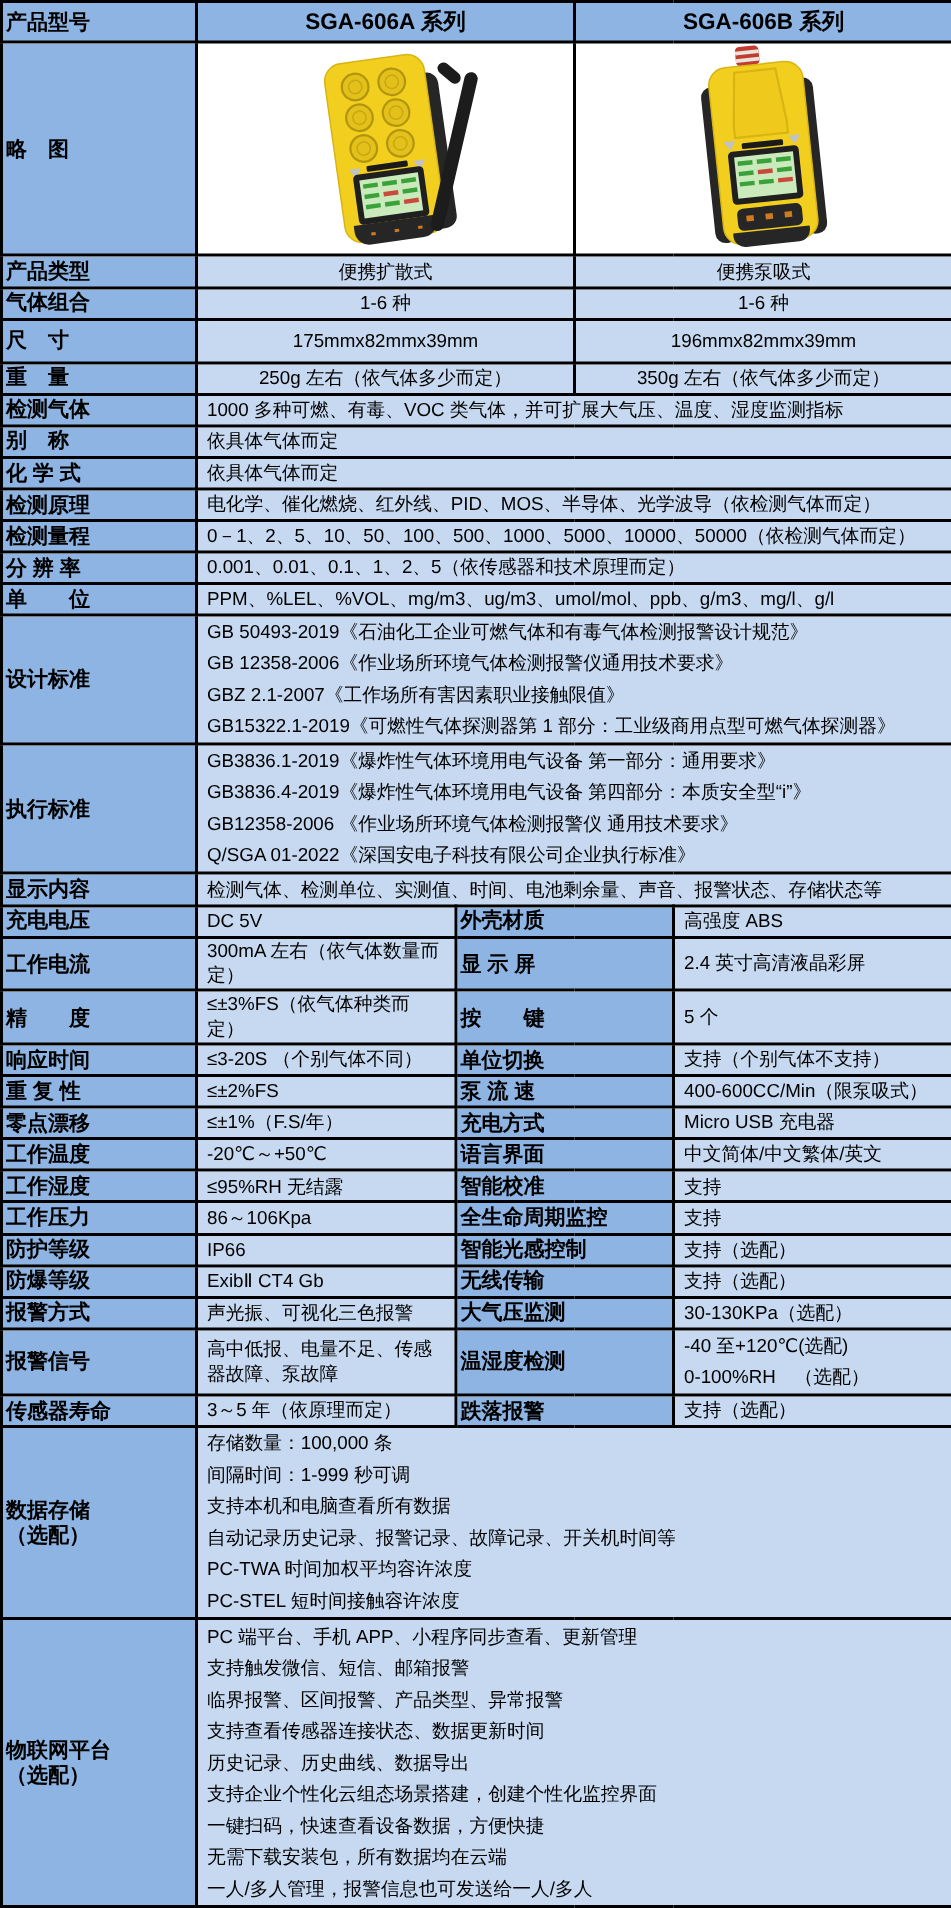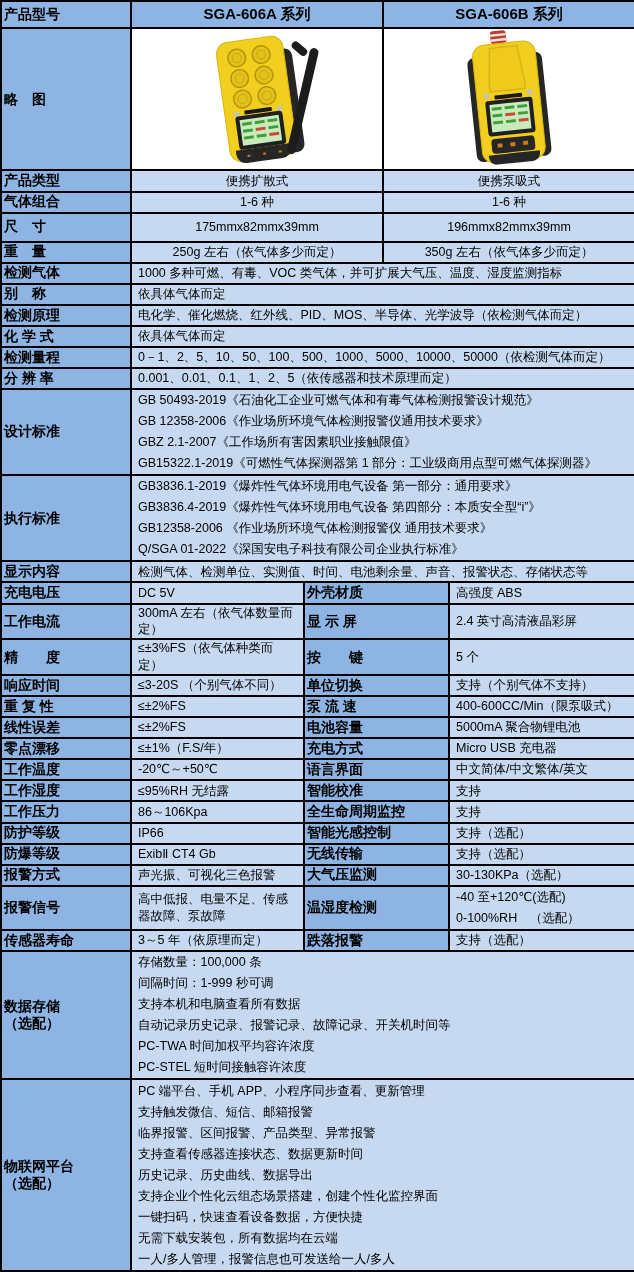--- a/index.html
+++ b/index.html
@@ -155,34 +155,38 @@
         </tr>
         <tr style="height: 21px; margin-left: 33px;">
           <th class="lbl">检测气体</th>
           <td class="val" colspan="4">1000 多种可燃、有毒、VOC 类气体，并可扩展大气压、温度、湿度监测指标</td>
         </tr>
         <tr style="height: 21px;">
           <th class="lbl">别　称</th>
           <td class="val" colspan="4">依具体气体而定</td>
         </tr>
         <tr style="height: 21px;">
+          <th class="lbl">化 学 式</th>
+          <td class="val" colspan="4">依具体气体而定</td>
+        </tr>
+        <tr style="height: 21px;">
           <th class="lbl">检测原理</th>
           <td class="val" colspan="4">电化学、催化燃烧、红外线、PID、MOS、半导体、光学波导（依检测气体而定）</td>
         </tr>
         <tr style="height: 21px;">
-          <th class="lbl">化 学 式</th>
-          <td class="val" colspan="4">依具体气体而定</td>
-        </tr>
-        <tr style="height: 21px;">
           <th class="lbl">检测量程</th>
           <td class="val" colspan="4">0－1、2、5、10、50、100、500、1000、5000、10000、50000（依检测气体而定）</td>
         </tr>
         <tr style="height: 21px;">
           <th class="lbl">分 辨 率</th>
           <td class="val" colspan="4">0.001、0.01、0.1、1、2、5（依传感器和技术原理而定）</td>
+        </tr>
+        <tr style="height: 21px;">
+          <th class="lbl">单　　位</th>
+          <td class="val" colspan="4">PPM、%LEL、%VOL、mg/m3、ug/m3、umol/mol、ppb、g/m3、mg/l、g/l</td>
         </tr>
         <tr style="height: 84px;">
           <th class="lbl">设计标准</th>
           <td class="val" colspan="4">
             <div class="line">GB 50493-2019《石油化工企业可燃气体和有毒气体检测报警设计规范》</div>
             <div class="line">GB 12358-2006《作业场所环境气体检测报警仪通用技术要求》</div>
             <div class="line">GBZ 2.1-2007《工作场所有害因素职业接触限值》</div>
             <div class="line">GB15322.1-2019《可燃性气体探测器第 1 部分：工业级商用点型可燃气体探测器》</div>
           </td>
         </tr>
@@ -221,26 +225,20 @@
           <th class="lbl">响应时间</th>
           <td class="val">≤3-20S （个别气体不同）</td>
           <th class="lbl" colspan="2">单位切换</th>
           <td class="val">支持（个别气体不支持）</td>
         </tr>
         <tr style="height: 21px;">
           <th class="lbl">重 复 性</th>
           <td class="val">≤±2%FS</td>
           <th class="lbl" colspan="2">泵 流 速</th>
           <td class="val">400-600CC/Min（限泵吸式）</td>
-        </tr>
-        <tr style="height: 21px;">
-          <th class="lbl">线性误差</th>
-          <td class="val">≤±2%FS</td>
-          <th class="lbl" colspan="2">电池容量</th>
-          <td class="val">5000mA 聚合物锂电池</td>
         </tr>
         <tr style="height: 21px;">
           <th class="lbl">零点漂移</th>
           <td class="val">≤±1%（F.S/年）</td>
           <th class="lbl" colspan="2">充电方式</th>
           <td class="val">Micro USB 充电器</td>
         </tr>
         <tr style="height: 21px;">
           <th class="lbl">工作温度</th>
           <td class="val">-20℃～+50℃</td>

